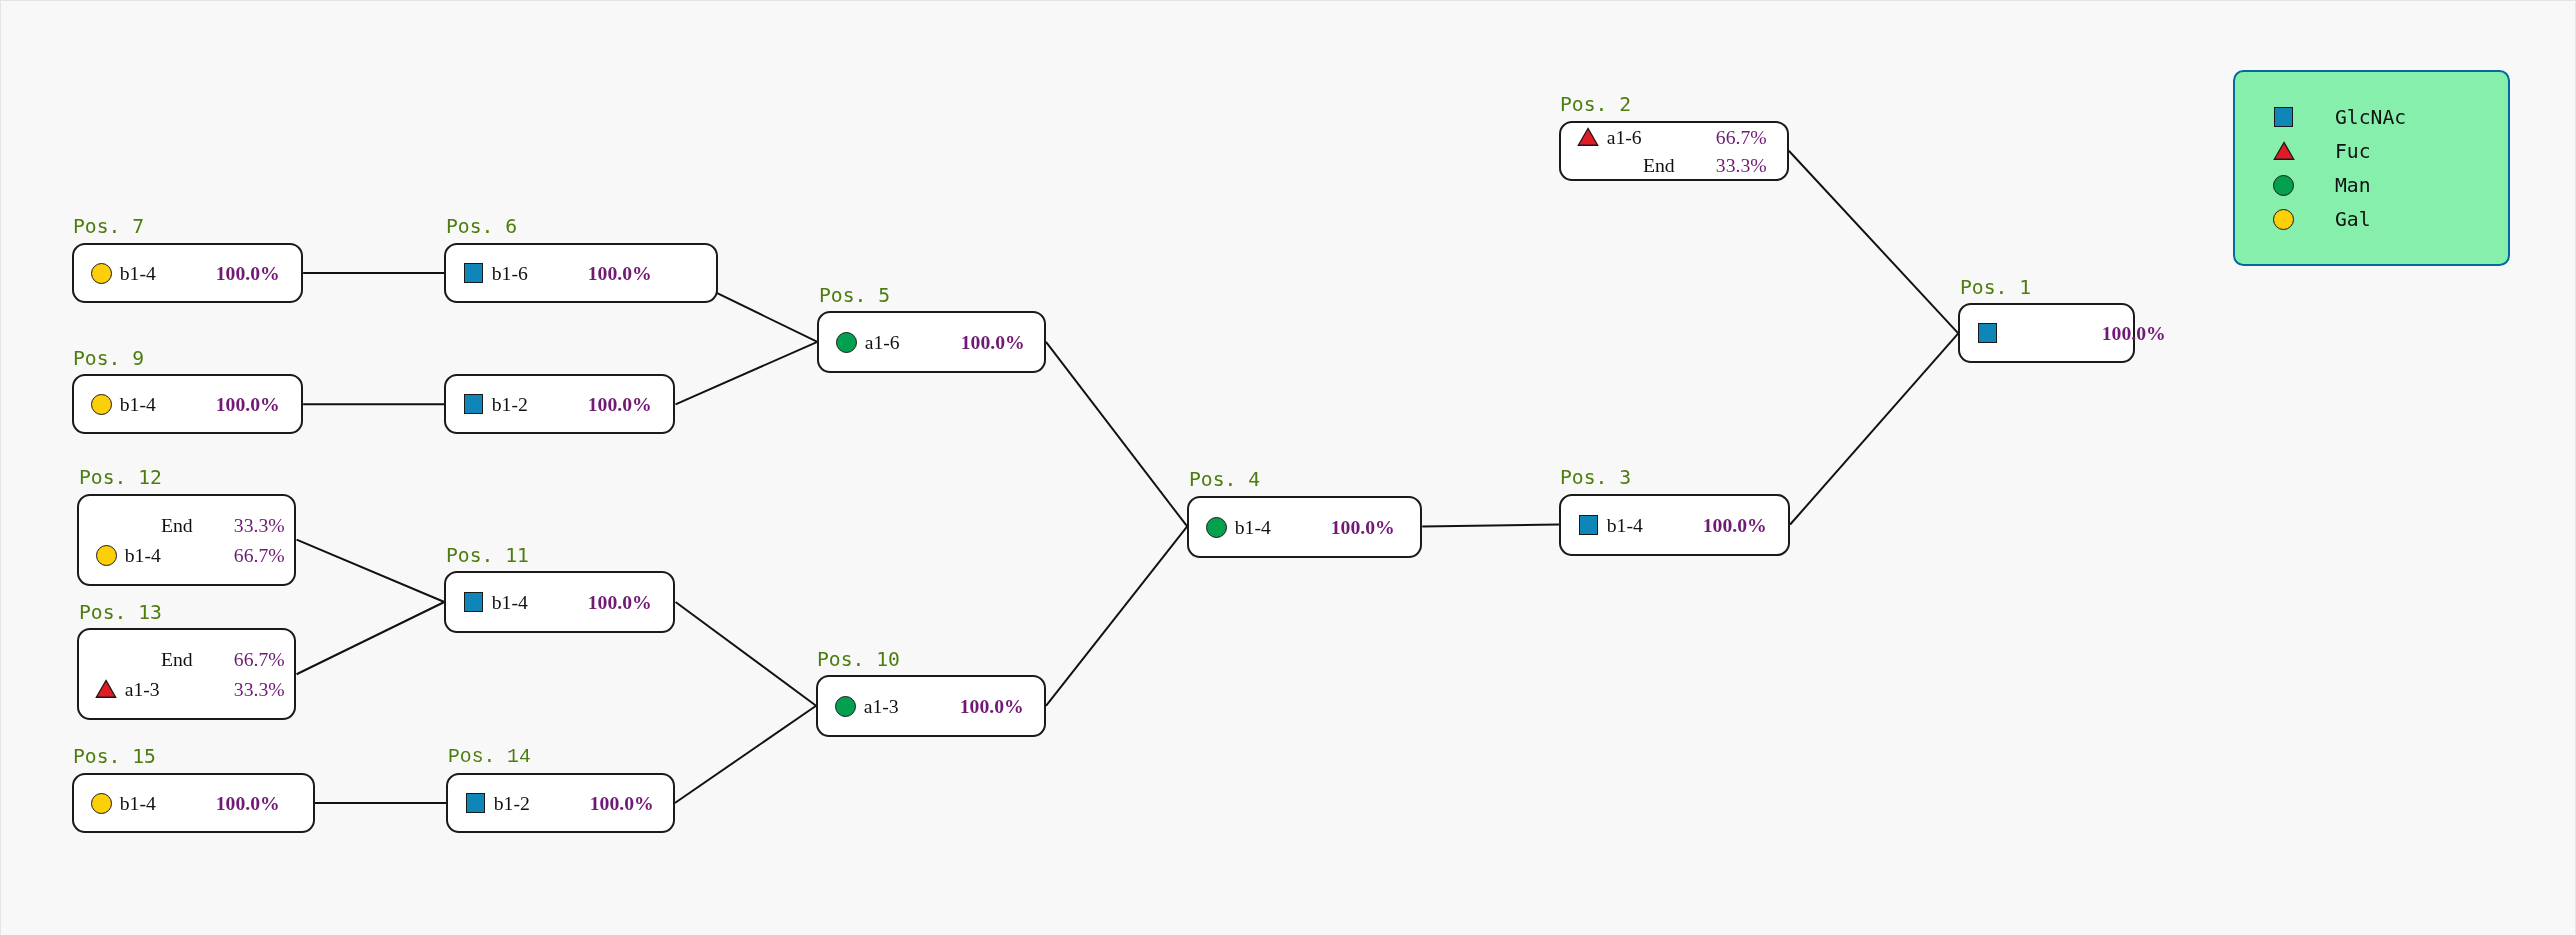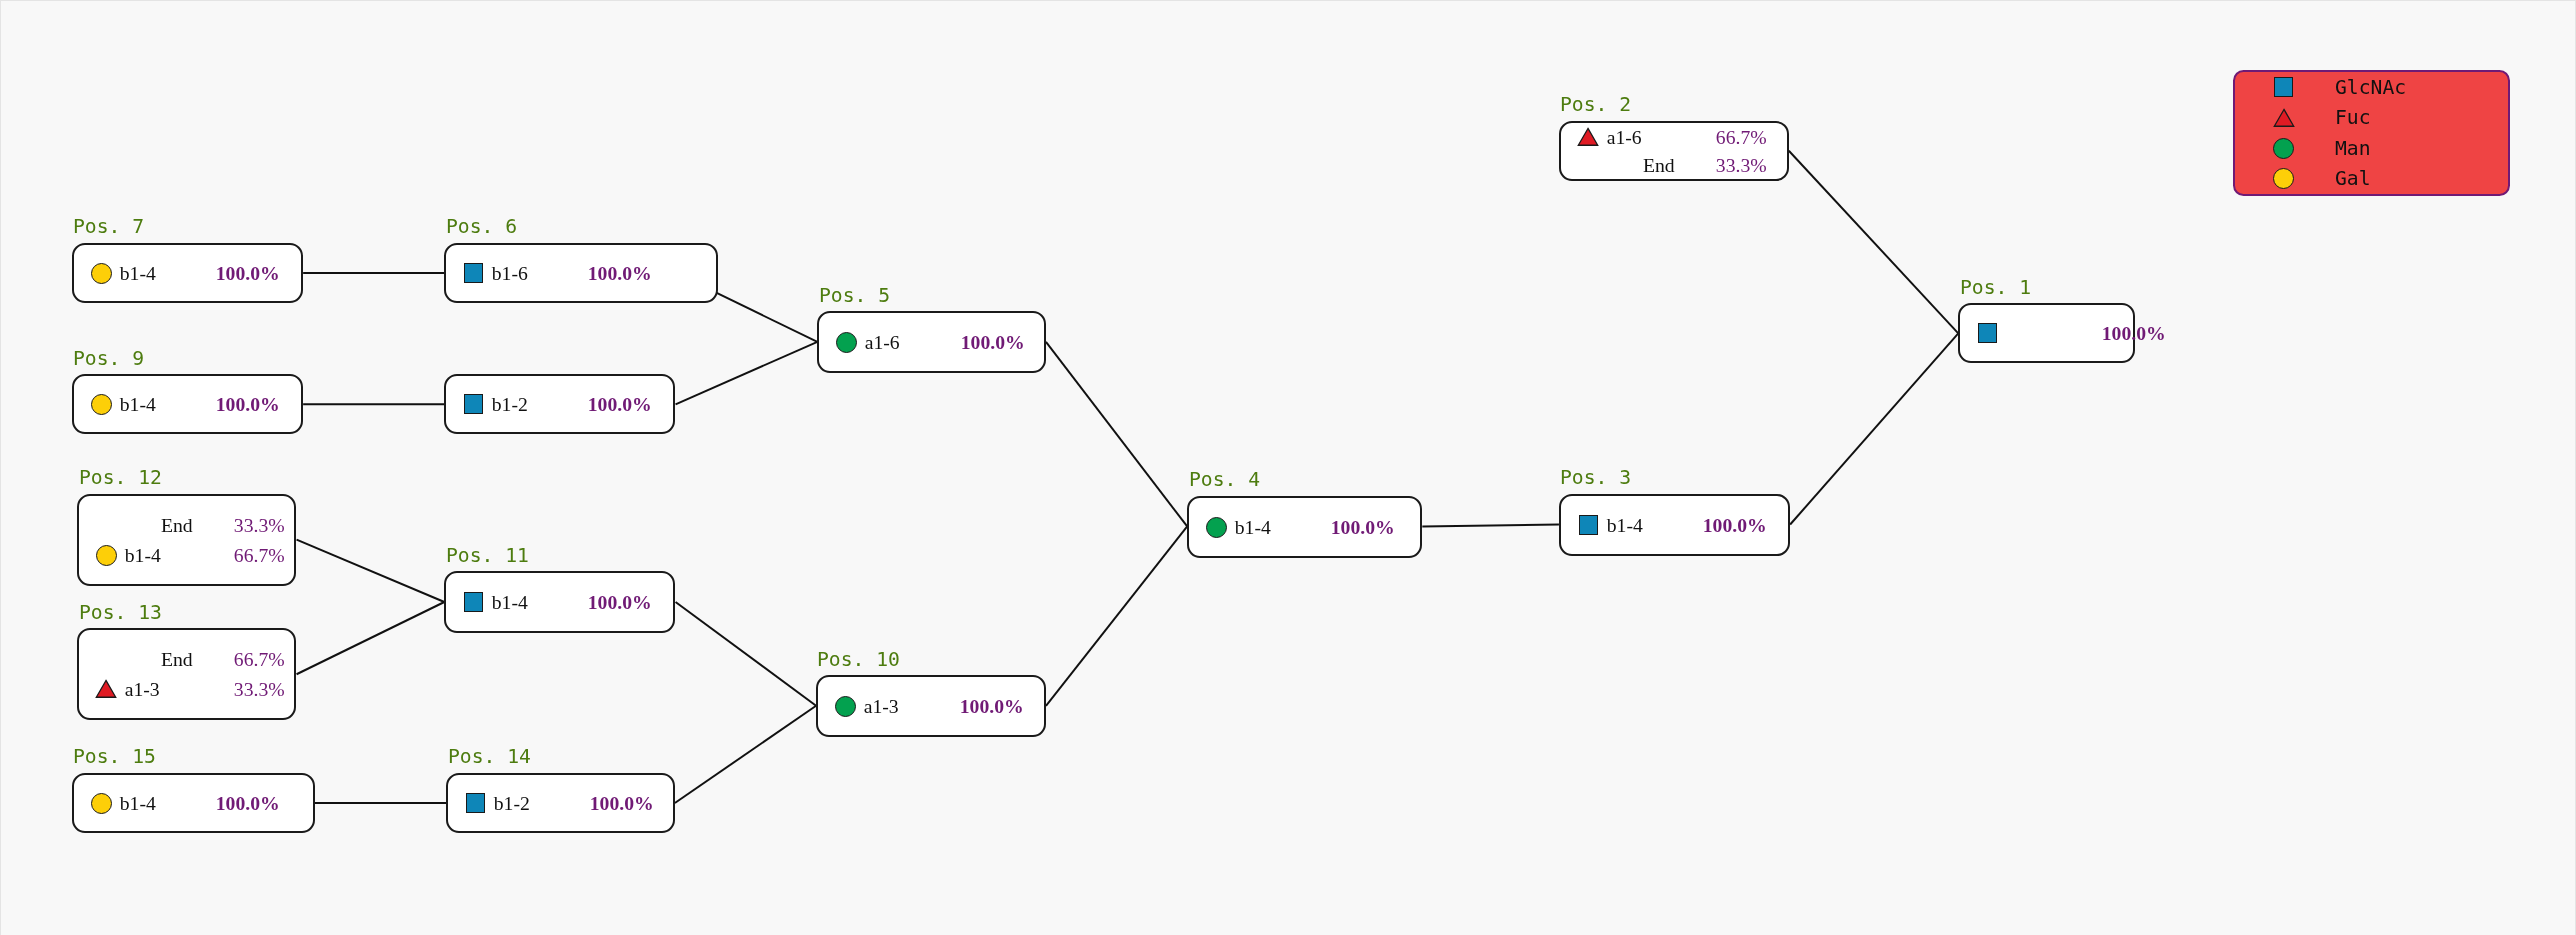--- a/index.html
+++ b/index.html
@@ -114,23 +114,23 @@
   .shp-empty {
     width: 19.7px;
     height: 19.7px;
   }
   
   #legend {
     position: absolute;
     left: 2232px;
     top: 69px;
     width: 277px;
-    height: 126px;
-    background: #ef4444;
-    border: 2px solid #701a75;
+    height: 196px;
+    background: #86efac;
+    border: 2px solid #0369a1;
     border-radius: 10.5px;
     box-sizing: border-box;
     display: flex;
     flex-direction: column;
     justify-content: center;
     padding-left: 34px;
   }
   .legend-row {
     display: flex;
     flex-direction: row;
@@ -322,21 +322,21 @@
         <div class="row">
           <div class="sym">
             <svg class="shp-triangle" viewBox="0 0 34 30">
               <polygon points="17,2 32,28 2,28" fill="#e01b24" stroke="#1a1a1a" stroke-width="2"></polygon>
             </svg>
           </div>
           <div class="linkage">a1-3</div>
           <div class="pct">33.3%</div>
         </div>
       </div>
-      <div class="node-label" style="left: 447px; top: 745px;">Pos. 14</div>
+      <div class="node-label" style="left: 447px; top: 745px; font-family: Liberation Mono, monospace;">Pos. 14</div>
       <div class="node" style="left: 445px; top: 772px; width: 229px; height: 60px; border-color: rgb(26, 26, 26);">
         <div class="row">
           <div class="sym">
             <div class="shp-square" style="background: rgb(14, 134, 184);"></div>
           </div>
           <div class="linkage">b1-2</div>
           <div class="pct bold">100.0%</div>
         </div>
       </div>
       <div class="node-label" style="left: 72px; top: 745px;">Pos. 15</div>

